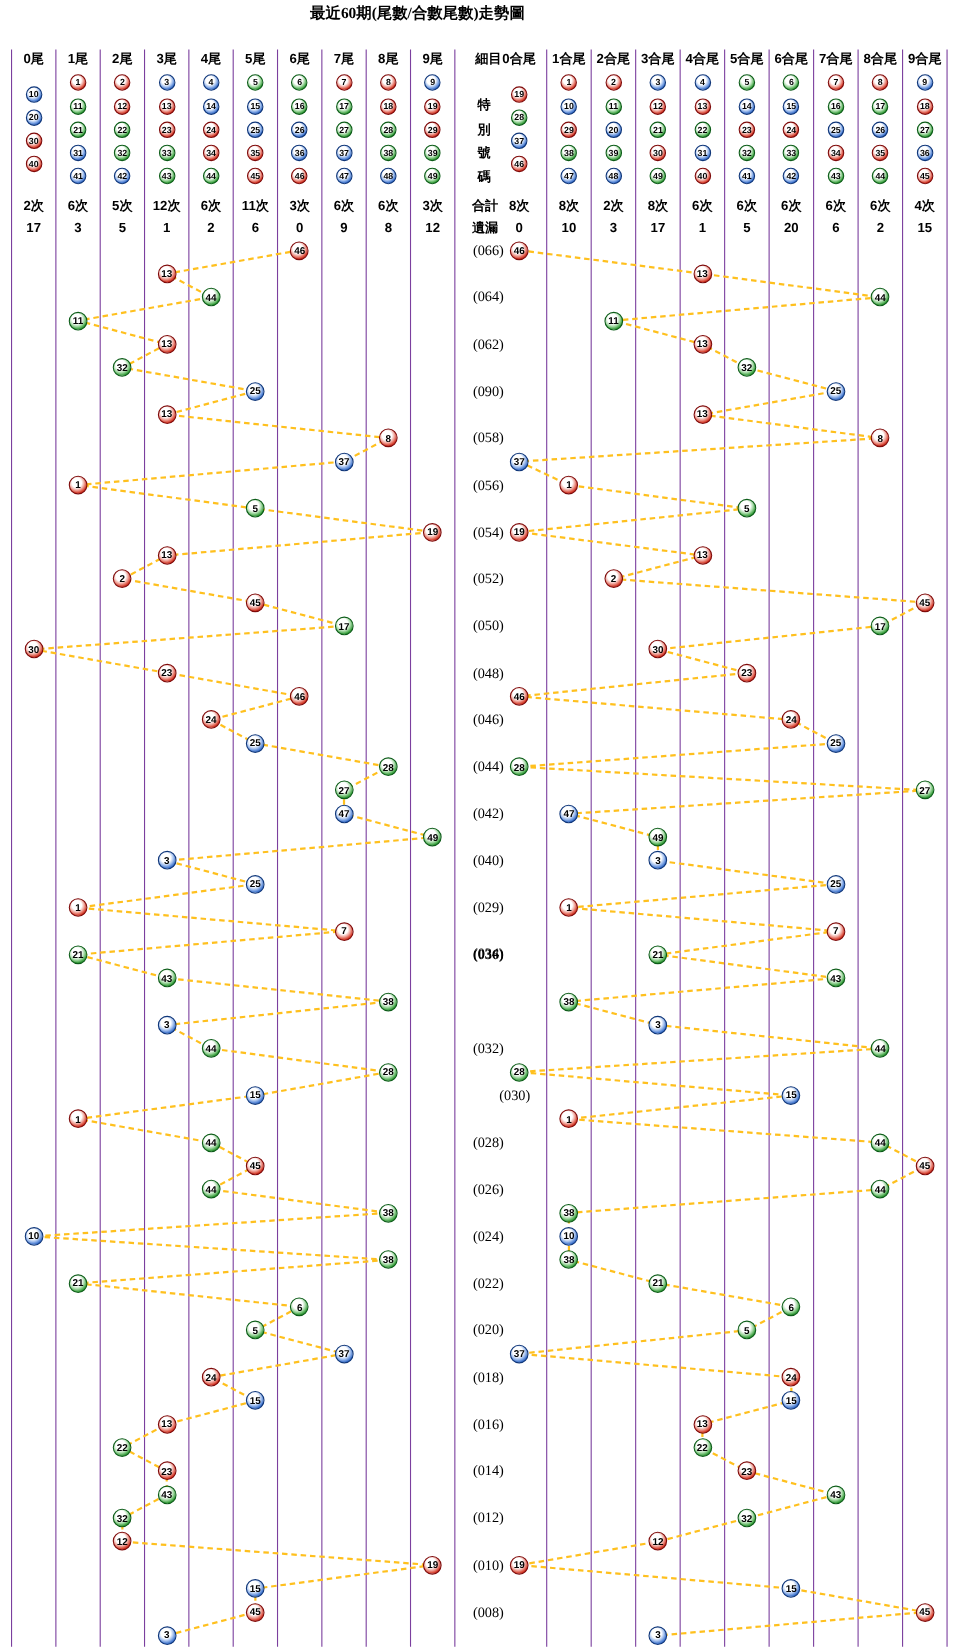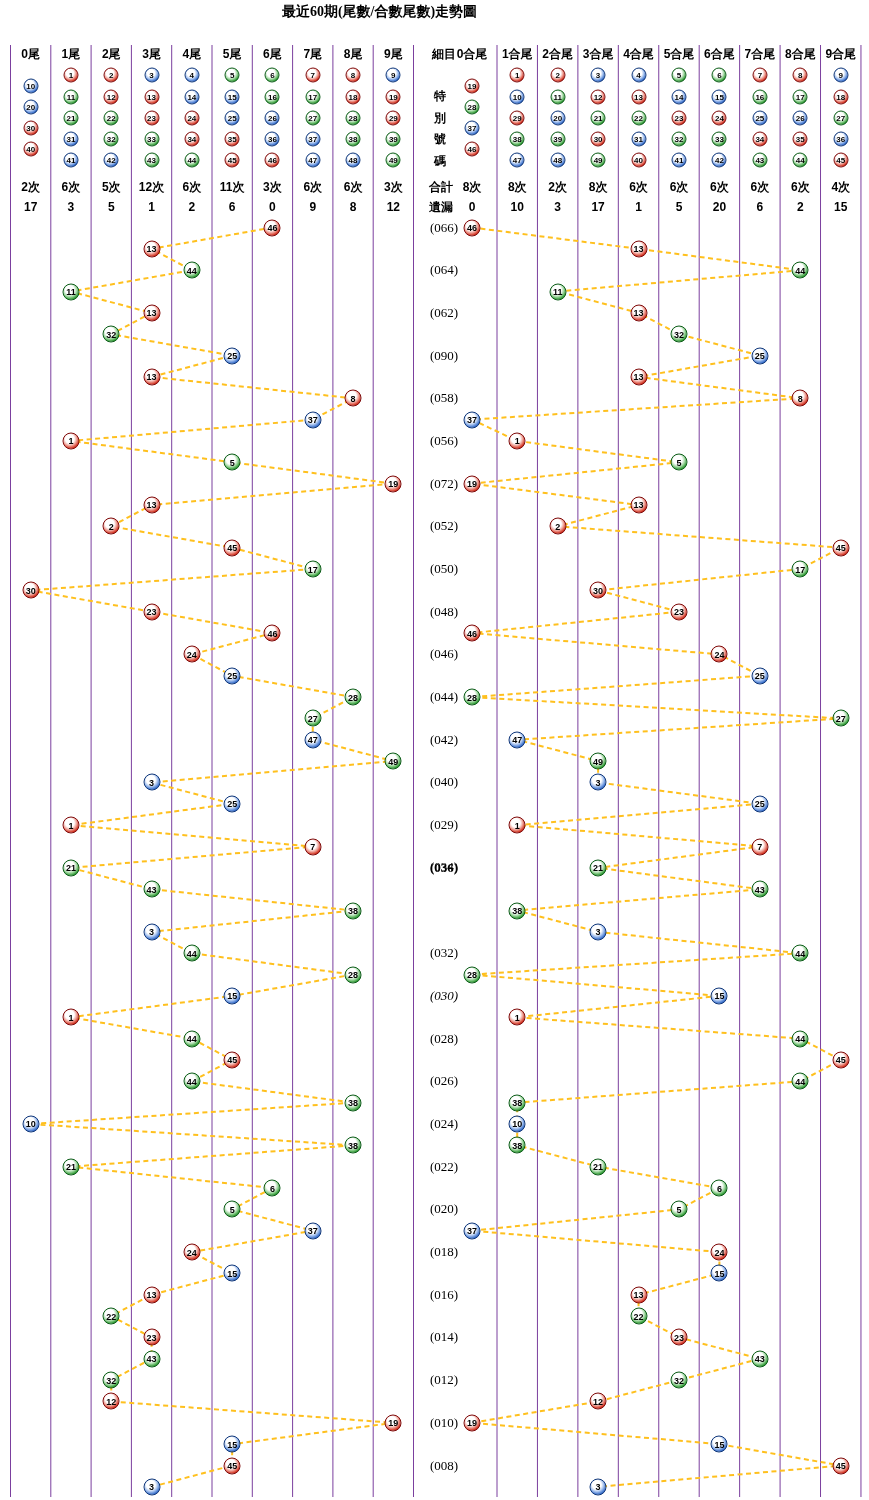--- a/index.html
+++ b/index.html
@@ -241,21 +241,21 @@
     <div class="cell plabel" style="left: 444px; top: 398.26px;">(058)</div>
     <div class="ball red" style="width: 17px; height: 17px; left: 353.05px; top: 398.26px; font-size: 9px;">8</div>
     <div class="ball red" style="width: 17px; height: 17px; left: 800.3px; top: 398.26px; font-size: 9px;">8</div>
     <div class="ball blue" style="width: 17px; height: 17px; left: 312.75px; top: 419.605px; font-size: 9px;">37</div>
     <div class="ball blue" style="width: 17px; height: 17px; left: 472px; top: 419.605px; font-size: 9px;">37</div>
     <div class="cell plabel" style="left: 444px; top: 440.95px;">(056)</div>
     <div class="ball red" style="width: 17px; height: 17px; left: 70.95px; top: 440.95px; font-size: 9px;">1</div>
     <div class="ball red" style="width: 17px; height: 17px; left: 517.22px; top: 440.95px; font-size: 9px;">1</div>
     <div class="ball green" style="width: 17px; height: 17px; left: 232.15px; top: 462.295px; font-size: 9px;">5</div>
     <div class="ball green" style="width: 17px; height: 17px; left: 678.98px; top: 462.295px; font-size: 9px;">5</div>
-    <div class="cell plabel" style="left: 444px; top: 483.64px;">(072)</div>
+    <div class="cell plabel" style="left: 444px; top: 483.64px;">(054)</div>
     <div class="ball red" style="width: 17px; height: 17px; left: 393.35px; top: 483.64px; font-size: 9px;">19</div>
     <div class="ball red" style="width: 17px; height: 17px; left: 472px; top: 483.64px; font-size: 9px;">19</div>
     <div class="ball red" style="width: 17px; height: 17px; left: 151.55px; top: 504.985px; font-size: 9px;">13</div>
     <div class="ball red" style="width: 17px; height: 17px; left: 638.54px; top: 504.985px; font-size: 9px;">13</div>
     <div class="cell plabel" style="left: 444px; top: 526.33px;">(052)</div>
     <div class="ball red" style="width: 17px; height: 17px; left: 111.25px; top: 526.33px; font-size: 9px;">2</div>
     <div class="ball red" style="width: 17px; height: 17px; left: 557.66px; top: 526.33px; font-size: 9px;">2</div>
     <div class="ball red" style="width: 17px; height: 17px; left: 232.15px; top: 547.675px; font-size: 9px;">45</div>
     <div class="ball red" style="width: 17px; height: 17px; left: 840.74px; top: 547.675px; font-size: 9px;">45</div>
     <div class="cell plabel" style="left: 444px; top: 569.02px;">(050)</div>
@@ -301,21 +301,21 @@
     <div class="cell plabel" style="left: 444px; top: 867px;">(034)</div>
     <div class="ball green" style="width: 17px; height: 17px; left: 353.05px; top: 910.54px; font-size: 9px;">38</div>
     <div class="ball green" style="width: 17px; height: 17px; left: 517.22px; top: 910.54px; font-size: 9px;">38</div>
     <div class="ball blue" style="width: 17px; height: 17px; left: 151.55px; top: 931.885px; font-size: 9px;">3</div>
     <div class="ball blue" style="width: 17px; height: 17px; left: 598.1px; top: 931.885px; font-size: 9px;">3</div>
     <div class="cell plabel" style="left: 444px; top: 953.23px;">(032)</div>
     <div class="ball green" style="width: 17px; height: 17px; left: 191.85px; top: 953.23px; font-size: 9px;">44</div>
     <div class="ball green" style="width: 17px; height: 17px; left: 800.3px; top: 953.23px; font-size: 9px;">44</div>
     <div class="ball green" style="width: 17px; height: 17px; left: 353.05px; top: 974.575px; font-size: 9px;">28</div>
     <div class="ball green" style="width: 17px; height: 17px; left: 472px; top: 974.575px; font-size: 9px;">28</div>
-    <div class="cell plabel" style="left: 444px; top: 995.92px; font-style: italic;">(030)</div>
+    <div class="cell plabel" style="left: 468px; top: 995.92px;">(030)</div>
     <div class="ball blue" style="width: 17px; height: 17px; left: 232.15px; top: 995.92px; font-size: 9px;">15</div>
     <div class="ball blue" style="width: 17px; height: 17px; left: 719.42px; top: 995.92px; font-size: 9px;">15</div>
     <div class="ball red" style="width: 17px; height: 17px; left: 70.95px; top: 1017.26px; font-size: 9px;">1</div>
     <div class="ball red" style="width: 17px; height: 17px; left: 517.22px; top: 1017.26px; font-size: 9px;">1</div>
     <div class="cell plabel" style="left: 444px; top: 1038.61px;">(028)</div>
     <div class="ball green" style="width: 17px; height: 17px; left: 191.85px; top: 1038.61px; font-size: 9px;">44</div>
     <div class="ball green" style="width: 17px; height: 17px; left: 800.3px; top: 1038.61px; font-size: 9px;">44</div>
     <div class="ball red" style="width: 17px; height: 17px; left: 232.15px; top: 1059.95px; font-size: 9px;">45</div>
     <div class="ball red" style="width: 17px; height: 17px; left: 840.74px; top: 1059.95px; font-size: 9px;">45</div>
     <div class="cell plabel" style="left: 444px; top: 1081.3px;">(026)</div>

